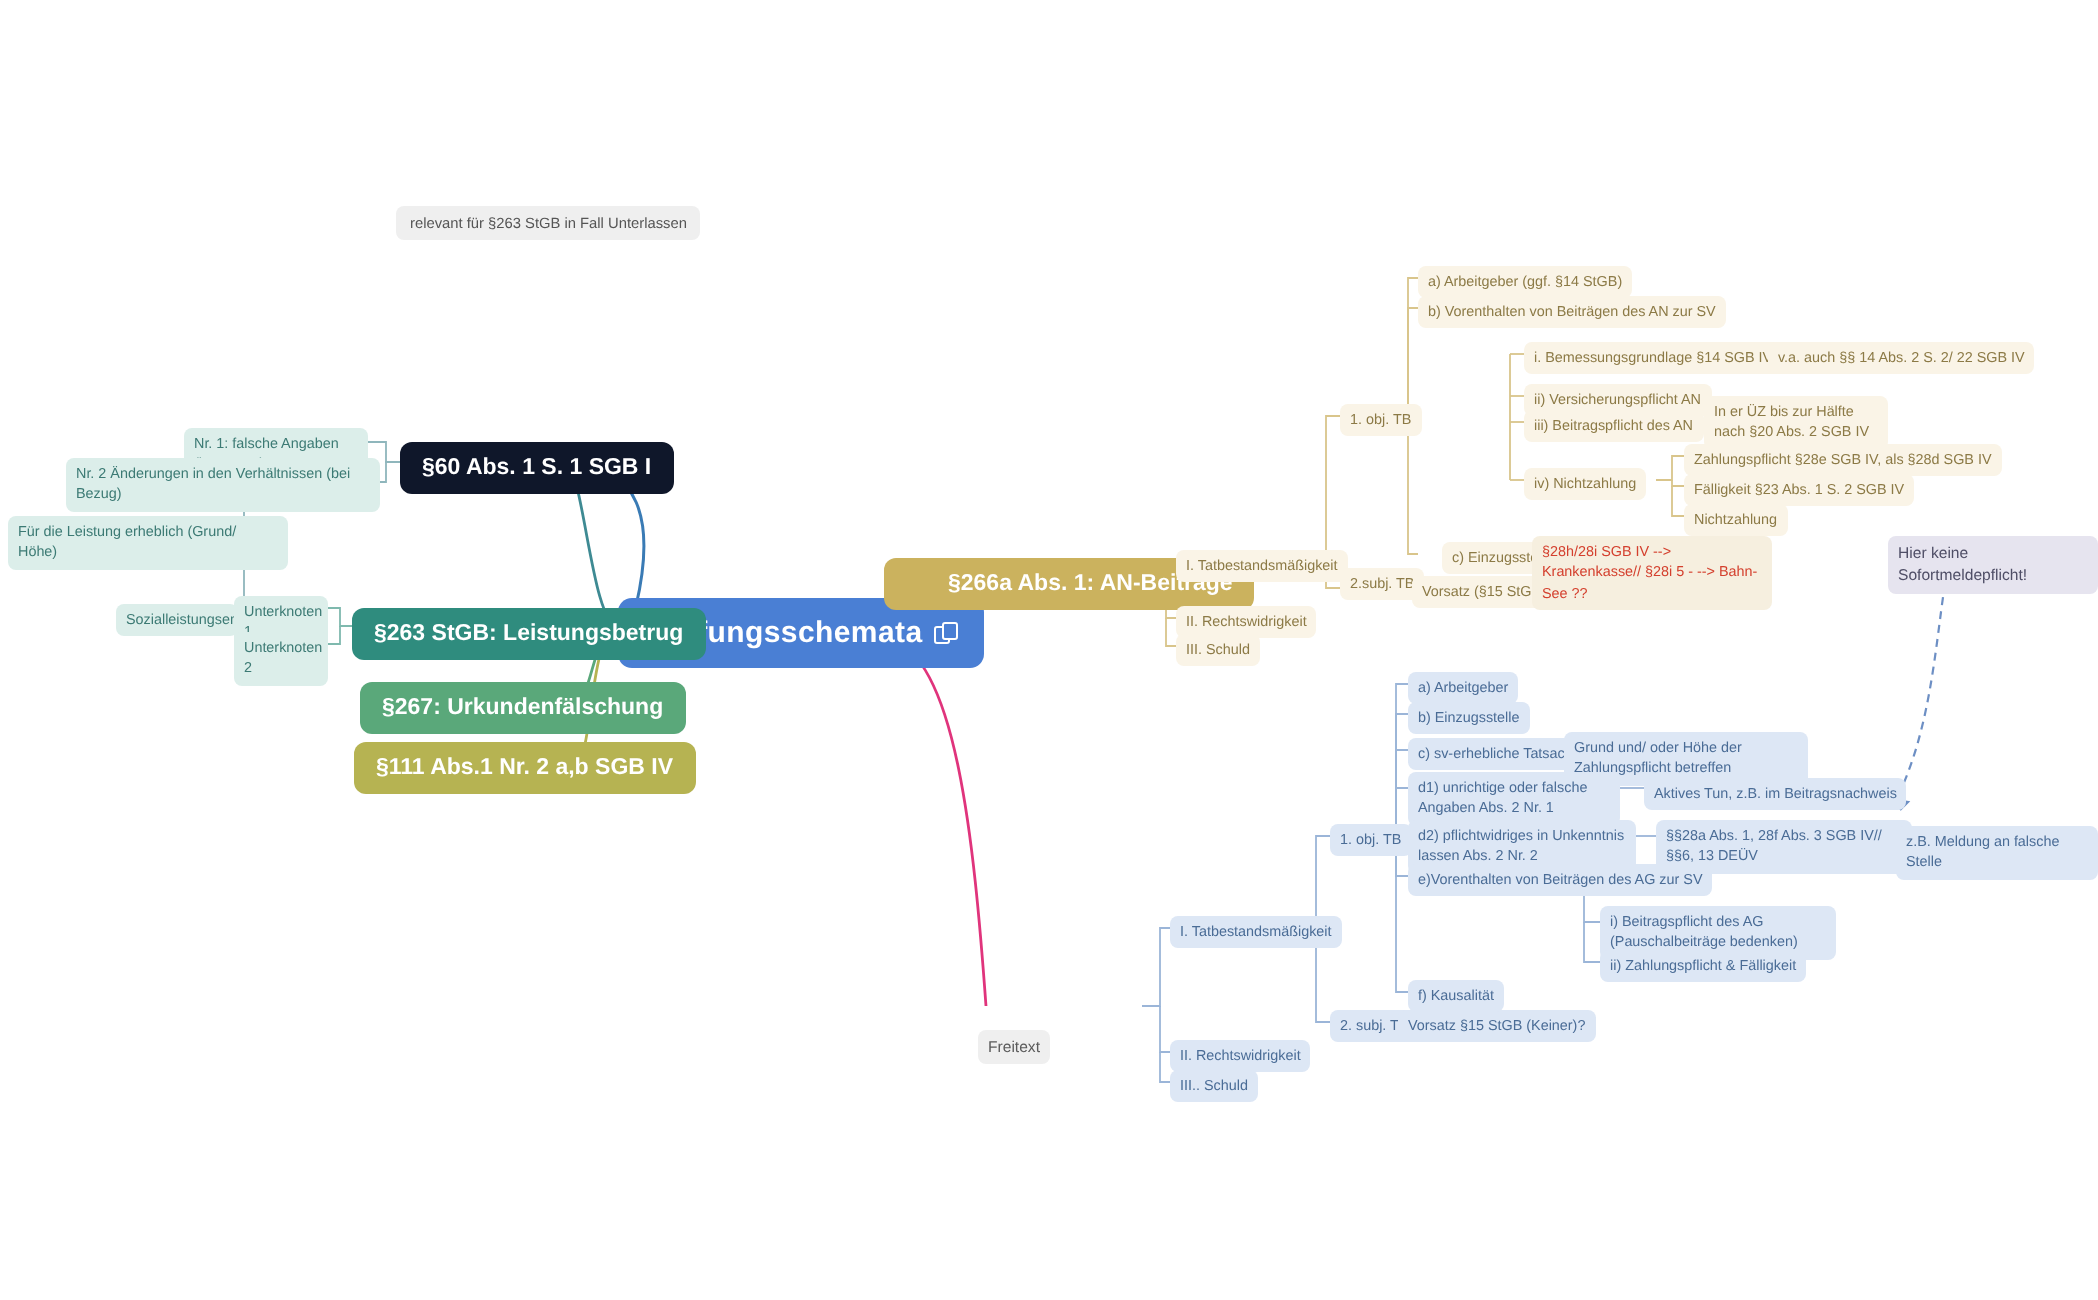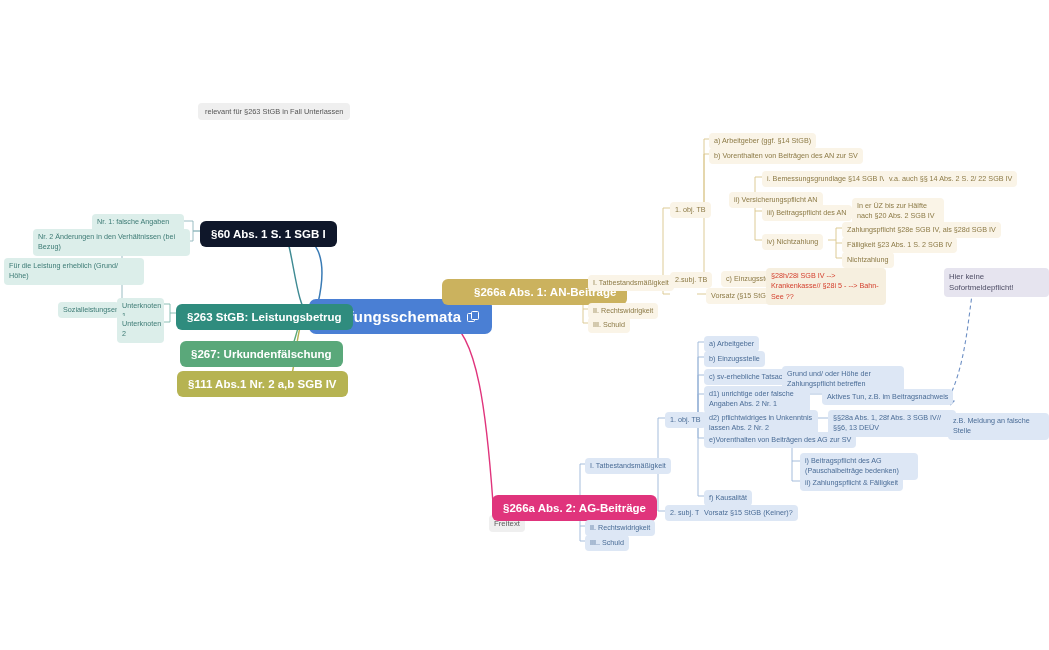--- a/index.html
+++ b/index.html
@@ -176,21 +176,21 @@
   <div class="node chip sandlite" style="left:588px;top:303px;">
     <span class="t">II. Rechtswidrigkeit</span>
   </div>
   <div class="node chip sandlite" style="left:588px;top:317px;">
     <span class="t">III. Schuld</span>
   </div>
 
   <div class="node chip sandlite" style="left:670px;top:202px;">
     <span class="t">1. obj. TB</span>
   </div>
-  <div class="node chip sandlite" style="left:670px;top:272px;text-align:right;">
+  <div class="node chip sandlite" style="left:670px;top:284px;text-align:right;">
     <span class="t">2.subj. TB</span>
   </div>
   <div class="node chip sandlite" style="left:706px;top:288px;">
     <span class="t">Vorsatz (§15 StGB)</span>
   </div>
 
   <div class="node chip sandlite" style="left:709px;top:133px;">
     <span class="t">a) Arbeitgeber (ggf. §14 StGB)</span>
   </div>
   <div class="node chip sandlite" style="left:709px;top:148px;">
@@ -199,21 +199,21 @@
   <div class="node chip sandlite" style="left:709px;top:271px;margin-left:12px;">
     <span class="t">c) Einzugsstelle</span>
   </div>
 
   <div class="node chip sandlite" style="left:762px;top:171px;">
     <span class="t">i. Bemessungsgrundlage §14 SGB IV</span>
   </div>
   <div class="node chip sandlite" style="left:884px;top:171px;">
     <span class="t">v.a. auch §§ 14 Abs. 2 S. 2/ 22 SGB IV</span>
   </div>
-  <div class="node chip sandlite" style="left:729px;top:192px;">
+  <div class="node chip sandlite" style="left:762px;top:192px;">
     <span class="t">ii) Versicherungspflicht AN</span>
   </div>
   <div class="node chip sandlite" style="left:762px;top:205px;">
     <span class="t">iii) Beitragspflicht des AN</span>
   </div>
   <div class="node chip sandlite" style="left:852px;top:198px;width:92px;">
     <span class="t">In er ÜZ bis zur Hälfte nach §20 Abs. 2 SGB IV</span>
   </div>
   <div class="node chip sandlite" style="left:762px;top:234px;">
     <span class="t">iv) Nichtzahlung</span>
@@ -226,23 +226,20 @@
     <span class="t">Fälligkeit §23 Abs. 1 S. 2 SGB IV</span>
   </div>
   <div class="node chip sandlite" style="left:842px;top:252px;">
     <span class="t">Nichtzahlung</span>
   </div>
 
   <div class="node chip red" style="left:766px;top:268px;width:120px;">
     <span class="t">§28h/28i SGB IV --&gt; Krankenkasse// §28i 5 - --&gt; Bahn-See ??</span>
   </div>
 
-  <div class="node l1 pink" style="left:492px;top:495px;">
-    <span class="t">§266a Abs. 2: AG-Beiträge</span>
-  </div>
   <div class="node chip blue" style="left:585px;top:458px;">
     <span class="t">I. Tatbestandsmäßigkeit</span>
   </div>
   <div class="node chip blue" style="left:585px;top:520px;">
     <span class="t">II. Rechtswidrigkeit</span>
   </div>
   <div class="node chip blue" style="left:585px;top:535px;">
     <span class="t">III.. Schuld</span>
   </div>
 

